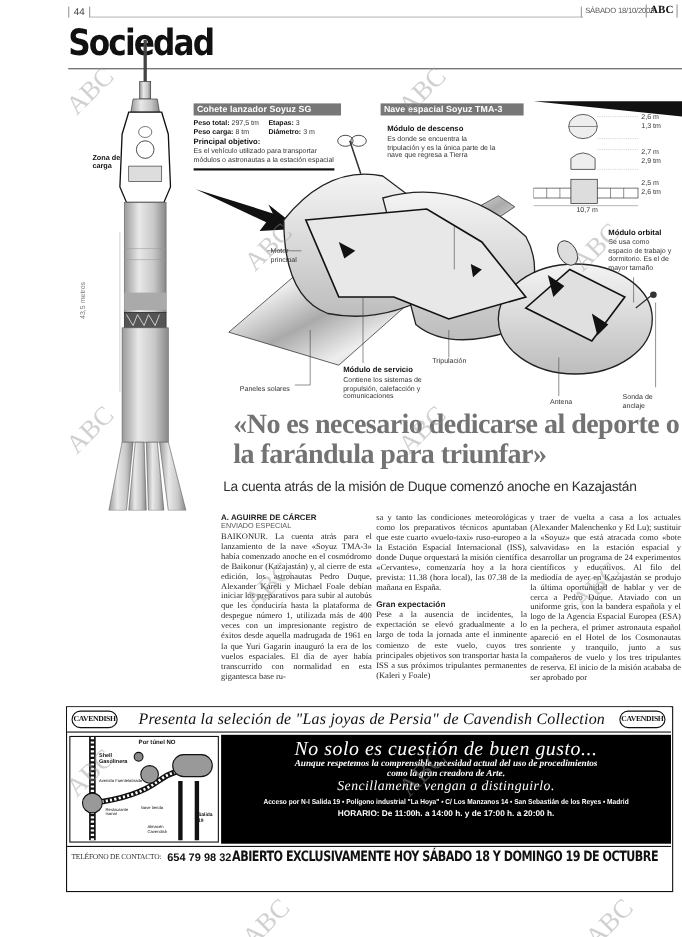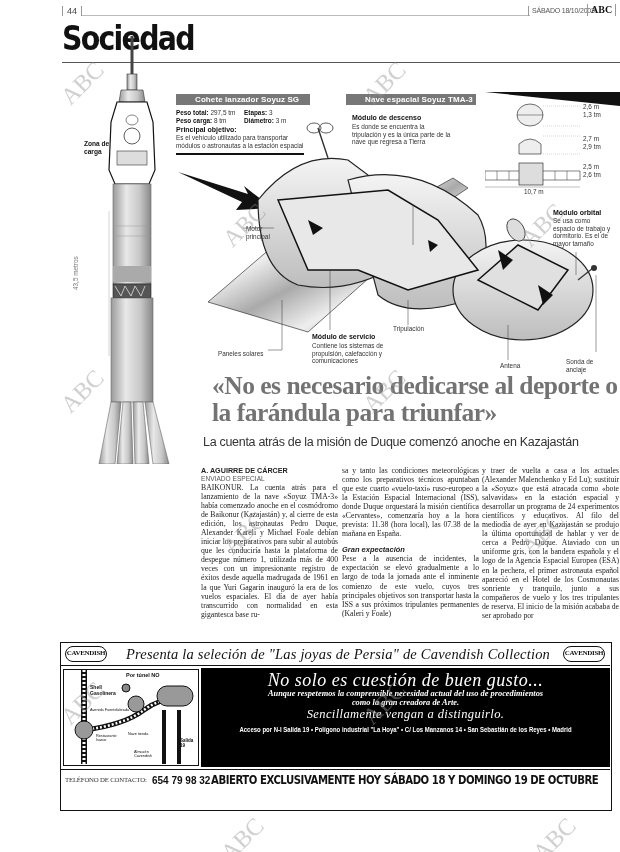--- a/index.html
+++ b/index.html
@@ -9,35 +9,35 @@
 
   
   .page-num { left: 62px; top: 6px; font-size: 9px; color: #444; border-left: 1px solid #999; border-right: 1px solid #999; padding: 0 4px; line-height: 10px; }
   .top-rule { left: 82px; top: 15px; width: 448px; height: 1px; background: #bbb; }
   .date { left: 528px; top: 6px; font-size: 7px; color: #555; letter-spacing: -0.2px; line-height: 10px; border-left: 1px solid #999; padding-left: 3px; }
   .brand { left: 587px; top: 4px; font-family: "Liberation Serif", serif; font-weight: bold; font-size: 10px; border-left: 1px solid #999; border-right: 1px solid #999; padding: 0 3px; line-height: 12px; }
   .section-title { left: 62px; top: 20px; font-family: "DejaVu Sans", sans-serif; font-weight: bold; font-size: 33px; letter-spacing: -2px; line-height: 38px; color: #111; transform: scaleX(0.86); transform-origin: left top; }
   .section-rule { left: 62px; top: 62px; width: 558px; height: 1px; background: #555; }
 
   
-  .info-head { height: 11px; background: #777; color: #fff; font-size: 8px; font-weight: bold; line-height: 11px; padding-left: 19px; letter-spacing: 0.1px; }
+  .info-head { height: 11px; background: #777; color: #fff; font-size: 8px; font-weight: bold; line-height: 11px; padding-left: 3px; letter-spacing: 0.1px; }
   .info-text { font-size: 6.4px; line-height: 7.6px; color: #333; }
   .info-text b { color: #111; }
   .label-bold { font-size: 7px; font-weight: bold; color: #111; line-height: 9px; }
   .small-label { font-size: 6.4px; color: #333; line-height: 7.5px; }
 
   
   .headline { left: 212px; top: 372px; width: 418px; font-family: "Liberation Serif", serif; font-weight: bold; font-size: 25.5px; line-height: 27px; letter-spacing: -0.5px; color: #737373; }
   .subhead { left: 203px; top: 435px; font-size: 12.5px; color: #333; letter-spacing: -0.3px; }
 
   
   .col { top: 466px; width: 137px; font-family: "Liberation Serif", serif; font-size: 7.7px; line-height: 9.05px; color: #222; text-align: justify; hyphens: auto; }
   .byline { font-family: "Liberation Sans", sans-serif; font-weight: bold; font-size: 7.2px; line-height: 9px; }
   .byline-sub { font-family: "Liberation Sans", sans-serif; font-size: 6.6px; color: #555; line-height: 8px; }
-  .subtitle { font-family: "Liberation Sans", sans-serif; font-weight: bold; font-size: 7.5px; margin-top: 7px; line-height: 9px; font-style: italic; }
+  .subtitle { font-family: "Liberation Sans", sans-serif; font-weight: bold; font-size: 7.5px; margin-top: 7px; line-height: 9px; }
 
   
   .ad { left: 60px; top: 642px; width: 552px; height: 169px; border: 1.5px solid #111; }
   .ad-top { left: 0; top: 0; width: 549px; height: 23px; border-bottom: 1.5px solid #111; background: #fff; }
   .ad-logo { top: 3px; width: 42px; height: 16px; border: 1.5px solid #111; border-radius: 9px; font-family: "Liberation Serif", serif; font-size: 7px; text-align: center; line-height: 13px; font-weight: bold; letter-spacing: -0.3px; }
   .ad-tagline { left: 52px; top: 2px; width: 450px; text-align: center; font-family: "Liberation Serif", serif; font-style: italic; font-size: 14.5px; line-height: 18px; letter-spacing: 0.2px; }
   .ad-map { left: 2px; top: 26px; width: 136px; height: 97px; border: 1.5px solid #111; background: #fff; }
   .ad-black { left: 140px; top: 25px; width: 409px; height: 99px; background: #000; color: #fff; text-align: center; }
   .ad-h1 { font-family: "Liberation Serif", serif; font-style: italic; font-size: 18px; line-height: 20px; margin-top: 2px; letter-spacing: 0.5px; }
   .ad-p { font-family: "Liberation Serif", serif; font-style: italic; font-weight: bold; font-size: 8.4px; line-height: 8.5px; }
@@ -253,20 +253,21 @@
     <div class="abs" style="left:70px;top:80px;font-size:3.8px;width:24px">Almacén Cavendish</div>
     <div class="abs" style="left:116px;top:68px;font-size:4.5px;font-weight:bold;width:18px">Salida 19</div>
   </div>
 
   <div class="abs ad-black">
     <div class="ad-h1">No solo es cuestión de buen gusto...</div>
     <div class="ad-p">Aunque respetemos la comprensible necesidad actual del uso de procedimientos</div>
     <div class="ad-p">como la gran creadora de Arte.</div>
     <div class="ad-h2">Sencillamente vengan a distinguirlo.</div>
     <div class="ad-addr">Acceso por N-I Salida 19 • Polígono industrial "La Hoya" • C/ Los Manzanos 14 • San Sebastián de los Reyes • Madrid</div>
+    <div class="ad-hours">HORARIO: De 11:00h. a 14:00 h. y  de 17:00 h. a 20:00 h.</div>
   </div>
 
   <div class="abs ad-bottom">
     <div class="abs ad-phone-label">TELÉFONO DE CONTACTO:</div>
     <div class="abs ad-phone">654 79 98 32</div>
     <div class="abs ad-open">ABIERTO EXCLUSIVAMENTE HOY SÁBADO 18 Y DOMINGO 19 DE OCTUBRE</div>
   </div>
 </div>
 
 <div class="abs watermark" style="left:58px;top:70px">ABC</div>

